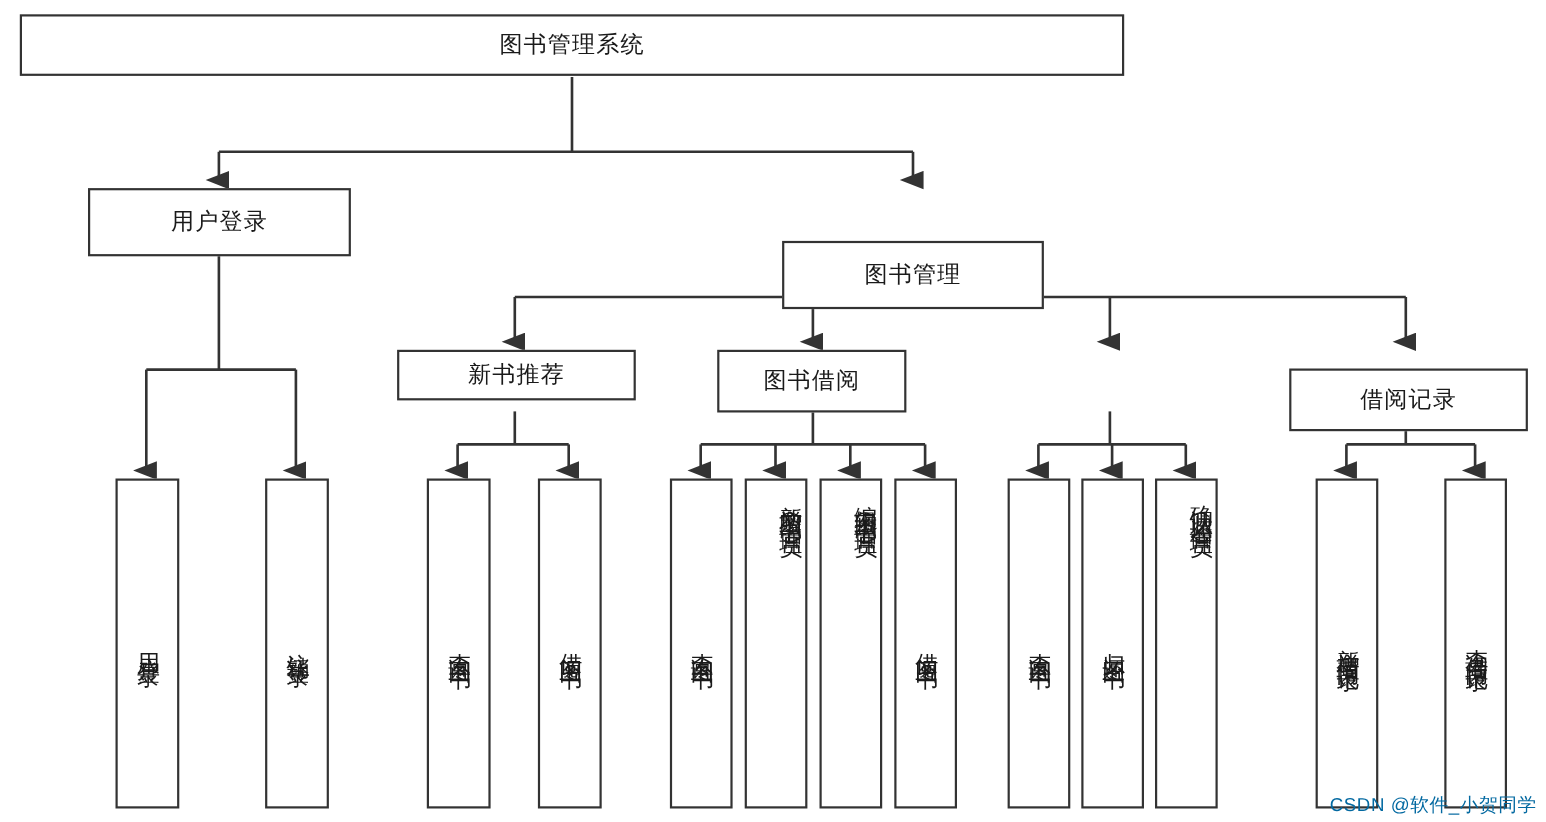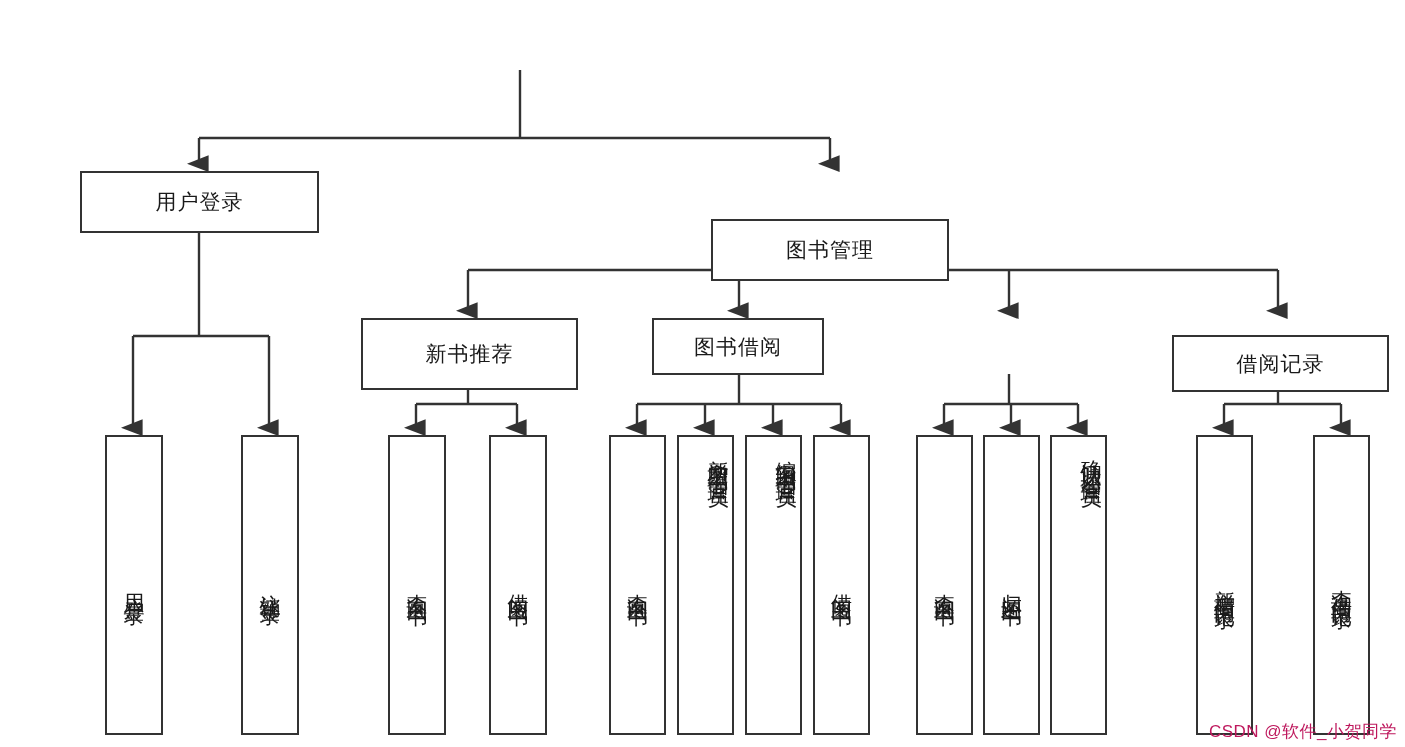--- a/index.html
+++ b/index.html
@@ -55,21 +55,21 @@
   .node.v .vtext {
     display: block;
     writing-mode: vertical-rl;
     text-orientation: upright;
   }
   .watermark {
     position: absolute;
     right: 8px;
     bottom: 4px;
     font-size: 17px;
-    color: #be185d;
+    color: #0369a1;
     z-index: 5;
     white-space: nowrap;
     letter-spacing: 0.5px;
   }
 </style>
 </head>
 <body>
 
 <div id="diagram">
 
@@ -116,29 +116,32 @@
       <path d="M1011,404 L1011,427" marker-end="url(#arrow)"></path>
       <path d="M1078,404 L1078,427" marker-end="url(#arrow)"></path>
 
       <path d="M1278,374 L1278,404"></path>
       <path d="M1224,404 L1341,404"></path>
       <path d="M1224,404 L1224,427" marker-end="url(#arrow)"></path>
       <path d="M1341,404 L1341,427" marker-end="url(#arrow)"></path>
     </g>
   </svg>
 
+  <div class="node h" style="left:18px; top:13px; width:1004px; height:56px;">
+    <span>图书管理系统</span>
+  </div>
 
   <div class="node h" style="left:80px; top:171px; width:239px; height:62px;">
     <span>用户登录</span>
   </div>
   <div class="node h" style="left:711px; top:171px; width:238px; height:62px;margin-top:48px;">
     <span>图书管理</span>
   </div>
 
-  <div class="node h" style="left:361px; top:318px; width:217px; height:72px;">
+  <div class="node h" style="left:361px; top:318px; width:217px; height:46px;">
     <span>新书推荐</span>
   </div>
   <div class="node h" style="left:652px; top:318px; width:172px; height:57px;text-align:center;">
     <span>图书借阅</span>
   </div>
   <div class="node h" style="left:1172px; top:318px; width:217px; height:57px;margin-top:17px;">
     <span>借阅记录</span>
   </div>
 
   <div class="node v" style="left:105px; top:435px; width:58px; height:300px; align-items:center;">

